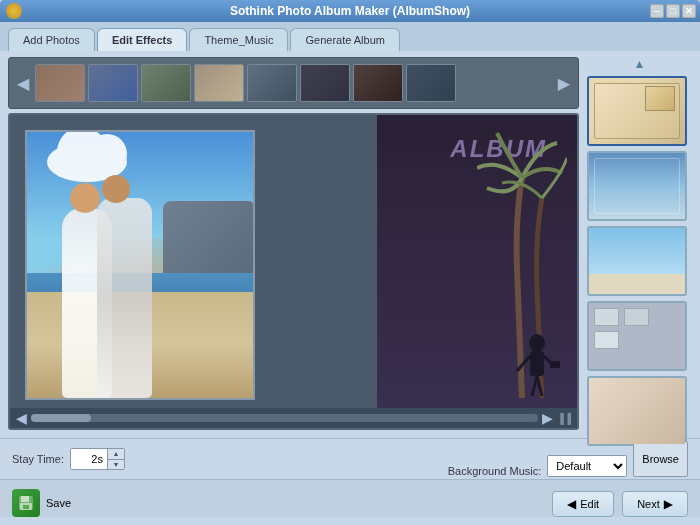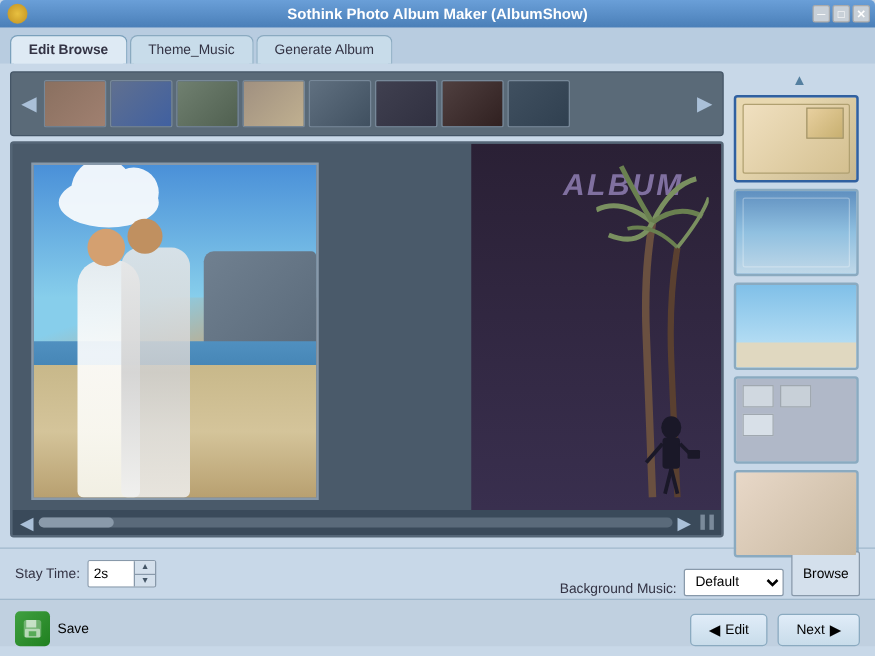--- a/index.html
+++ b/index.html
@@ -331,20 +331,21 @@
       background: white;
       height: 22px;
     }
     .spinbox input {
       width: 36px;
       border: none;
       outline: none;
       padding: 0 4px;
       font-size: 11px;
       background: white;
+      text-align: right;
     }
     .spinbox-arrows {
       display: flex;
       flex-direction: column;
       border-left: 1px solid #8899aa;
     }
     .spinbox-up, .spinbox-down {
       width: 16px;
       height: 11px;
       background: #d4e0ec;
@@ -456,21 +457,22 @@
   <div class="app-icon"></div>
   <span>Sothink Photo Album Maker (AlbumShow)</span>
   <div class="title-bar-controls">
     <div class="title-btn">─</div>
     <div class="title-btn">□</div>
     <div class="title-btn">✕</div>
   </div>
 </div>
 
 <div class="tabs-bar">
-  <div class="tab active">Edit Browse</div>
+  <div class="tab">Add Photos</div>
+  <div class="tab active">Edit Effects</div>
   <div class="tab">Theme_Music</div>
   <div class="tab">Generate Album</div>
 </div>
 
 <div class="main-area">
 
   <div class="center-panel">
 
     <div class="filmstrip">
       <span class="filmstrip-arrow">◀</span>

